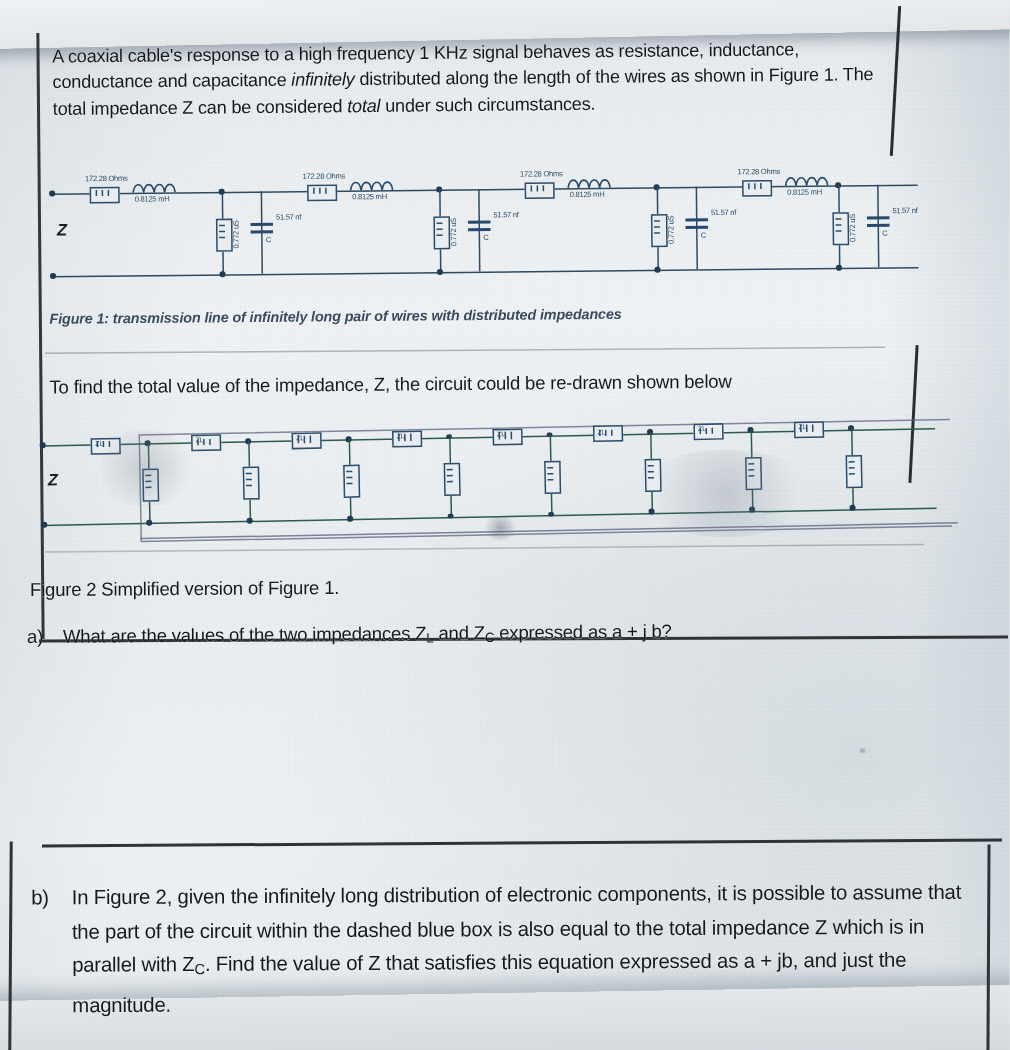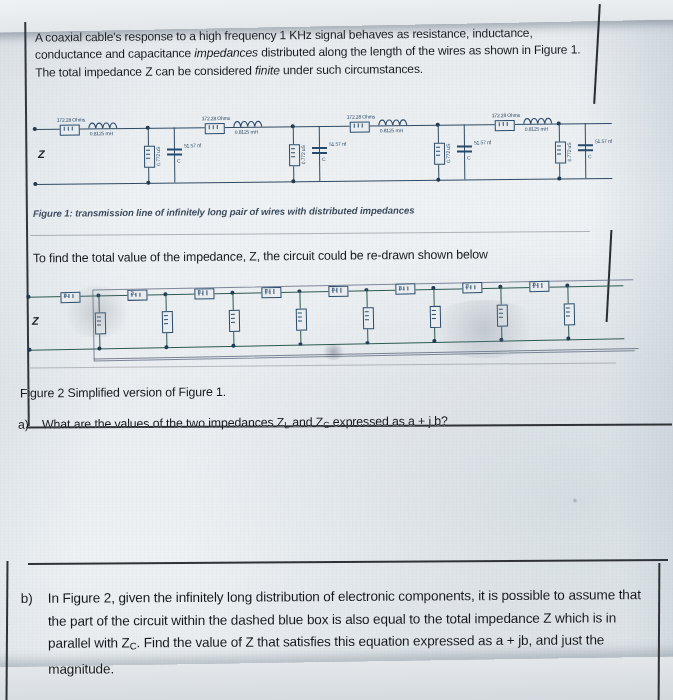--- a/index.html
+++ b/index.html
@@ -123,21 +123,21 @@
   <div class="rule vrule-left"></div>
   <div class="rule vrule-right"></div>
   <div class="rule vrule-right2"></div>
   <div class="rule hrule-a-top"></div>
   <div class="rule hairline1"></div>
   <div class="rule hairline2"></div>
   <div class="rule hrule-b-top"></div>
   <div class="rule vrule-b-left"></div>
   <div class="rule vrule-b-right"></div>
 
-  <div class="para" id="intro">A coaxial cable's response to a high frequency 1 KHz signal behaves as resistance, inductance, conductance and capacitance <span class="ital">impedances</span> distributed along the length of the wires as shown in Figure 1. The total impedance Z can be considered <span class="ital">finite</span> under such circumstances.</div>
+  <div class="para" id="intro">A coaxial cable's response to a high frequency 1 KHz signal behaves as resistance, inductance, conductance and capacitance <span class="ital">infinitely</span> distributed along the length of the wires as shown in Figure 1. The total impedance Z can be considered <span class="ital">total</span> under such circumstances.</div>
 
   <div class="circuit" id="fig1" style="left:22px;top:100px;width:600px;height:100px;transform:rotate(-0.6deg);">
 
     <div class="wire h" style="left:12px;top:26px;width:578px;"></div>
 
     <div class="wire h" style="left:12px;top:81px;width:578px;"></div>
     <div class="node" style="left:11px;top:24.4px;"></div>
     <div class="node" style="left:11px;top:79.4px;"></div>
     <div class="zlabel" style="left:16px;top:45px;">Z</div>
 

